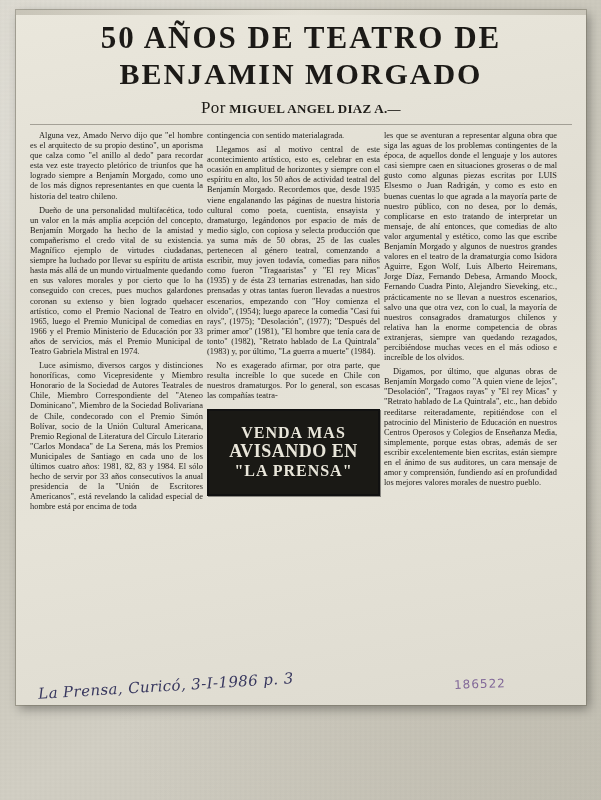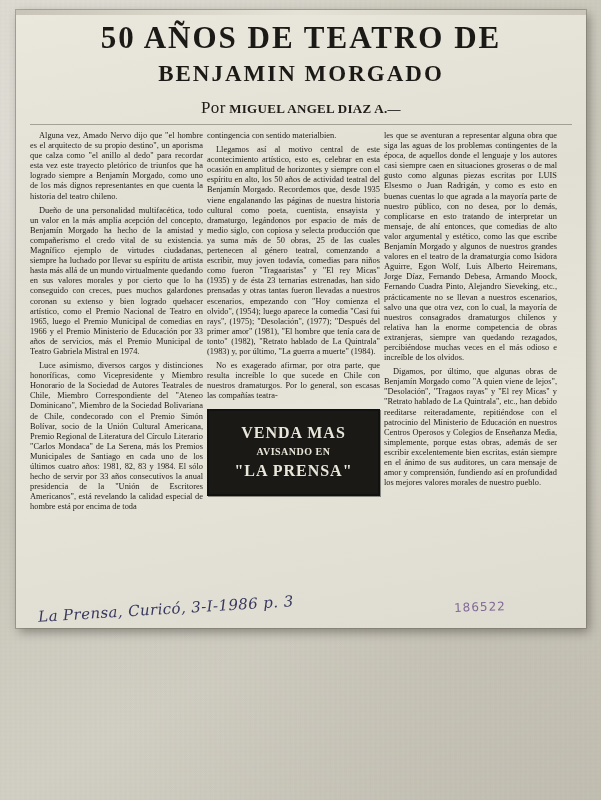--- a/index.html
+++ b/index.html
@@ -32,21 +32,21 @@
     opacity: 0.35;
     background-image:
       repeating-linear-gradient(0deg, rgba(0,0,0,0.035) 0px, rgba(0,0,0,0) 2px, rgba(0,0,0,0.02) 4px),
       repeating-linear-gradient(90deg, rgba(0,0,0,0.03) 0px, rgba(0,0,0,0) 3px, rgba(0,0,0,0.02) 5px);
   }
   .clipping {
     position: absolute;
     left: 16px;
     top: 10px;
     width: 570px;
-    height: 618px;
+    height: 695px;
     background: #e3e0d5;
     background-image: linear-gradient(170deg, #eae7dc 0%, #e1ded3 35%, #e6e3d8 65%, #dedbd0 100%);
     box-shadow: 0 0 0 1px rgba(120,115,100,0.5), 3px 4px 10px rgba(0,0,0,0.35);
   }
   .clip-inner {
     position: absolute;
     inset: 0;
     padding: 10px 14px 8px 14px;
     box-sizing: border-box;
   }
@@ -59,21 +59,21 @@
     color: #1c1a17;
     letter-spacing: 1px;
   }
   .headline .l1 {
     font-size: 31px;
     line-height: 36px;
     display: block;
     letter-spacing: 2px;
   }
   .headline .l2 {
-    font-size: 23px;
+    font-size: 30px;
     line-height: 36px;
     display: block;
     letter-spacing: 2px;
   }
   .byline {
     text-align: center;
     font-size: 13px;
     font-weight: bold;
     color: #1f1d19;
     margin-top: 6px;
@@ -119,21 +119,21 @@
     color: #e9e6da;
     text-align: center;
     padding: 12px 6px 14px 6px;
     border: 2px solid #111;
     box-shadow: 1px 1px 0 rgba(0,0,0,0.4);
   }
   .ad .line {
     display: block;
     font-family: "Liberation Serif", serif;
     font-weight: bold;
-    font-size: 10px;
+    font-size: 18px;
     line-height: 19px;
     letter-spacing: 0.5px;
   }
   .ad .line.big {
     font-size: 16px;
     letter-spacing: 1px;
   }
 
   
   .handwriting {
@@ -191,21 +191,21 @@
 
       <div class="columns">
 
         <div class="col">
           <p>Alguna vez, Amado Nervo dijo que "el hombre es el arquitecto de su propio destino", un aporisma que calza como "el anillo al dedo" para recordar esta vez este trayecto pletórico de triunfos que ha logrado siempre a Benjamín Morgado, como uno de los más dignos representantes en que cuenta la historia del teatro chileno.</p>
           <p>Dueño de una personalidad multifacética, todo un valor en la más amplia acepción del concepto, Benjamín Morgado ha hecho de la amistad y compañerismo el credo vital de su existencia. Magnífico ejemplo de virtudes ciudadanas, siempre ha luchado por llevar su espíritu de artista hasta más allá de un mundo virtualmente quedando en sus valores morales y por cierto que lo ha conseguido con creces, pues muchos galardones coronan su extenso y bien logrado quehacer artístico, como el Premio Nacional de Teatro en 1965, luego el Premio Municipal de comedias en 1966 y el Premio Ministerio de Educación por 33 años de servicios, más el Premio Municipal de Teatro Gabriela Mistral en 1974.</p>
           <p>Luce asimismo, diversos cargos y distinciones honoríficas, como Vicepresidente y Miembro Honorario de la Sociedad de Autores Teatrales de Chile, Miembro Correspondiente del "Ateneo Dominicano", Miembro de la Sociedad Bolivariana de Chile, condecorado con el Premio Simón Bolívar, socio de la Unión Cultural Americana, Premio Regional de Literatura del Círculo Literario "Carlos Mondaca" de La Serena, más los Premios Municipales de Santiago en cada uno de los últimos cuatro años: 1981, 82, 83 y 1984. El sólo hecho de servir por 33 años consecutivos la anual presidencia de la "Unión de Escritores Americanos", está revelando la calidad especial de hombre está por encima de toda</p>
         </div>
 
         <div class="col">
-          <p class="noind">contingencia con sentido material­bien.</p>
+          <p class="noind">contingencia con sentido material­agrada.</p>
           <p>Llegamos así al motivo central de este acontecimiento artístico, esto es, celebrar en esta ocasión en amplitud de horizontes y siempre con el espíritu en alto, los 50 años de actividad teatral del Benjamín Morgado. Recordemos que, desde 1935 viene engalanando las páginas de nuestra historia cultural como poeta, cuentista, ensayista y dramaturgo, legándonos por espacio de más de medio siglo, con copiosa y selecta producción que ya suma más de 50 obras, 25 de las cuales pertenecen al género teatral, comenzando a escribir, muy joven todavía, comedias para niños como fueron "Tragaaristas" y "El rey Micas" (1935) y de ésta 23 ternarias estrenadas, han sido prensadas y otras tantas fueron llevadas a nuestros escenarios, empezando con "Hoy comienza el olvido", (1954); luego aparece la comedia "Casi fui rays", (1975); "Desolación", (1977); "Después del primer amor" (1981), "El hombre que tenía cara de tonto" (1982), "Retrato hablado de La Quintrala" (1983) y, por último, "La guerra a muerte" (1984).</p>
           <p>No es exagerado afirmar, por otra parte, que resulta increíble lo que sucede en Chile con nuestros dramaturgos. Por lo general, son escasas las compañías teatra-</p>
 
           <div class="ad">
             <span class="line big">VENDA MAS</span>
             <span class="line">AVISANDO EN</span>
             <span class="line big">"LA PRENSA"</span>
           </div>
         </div>
 

